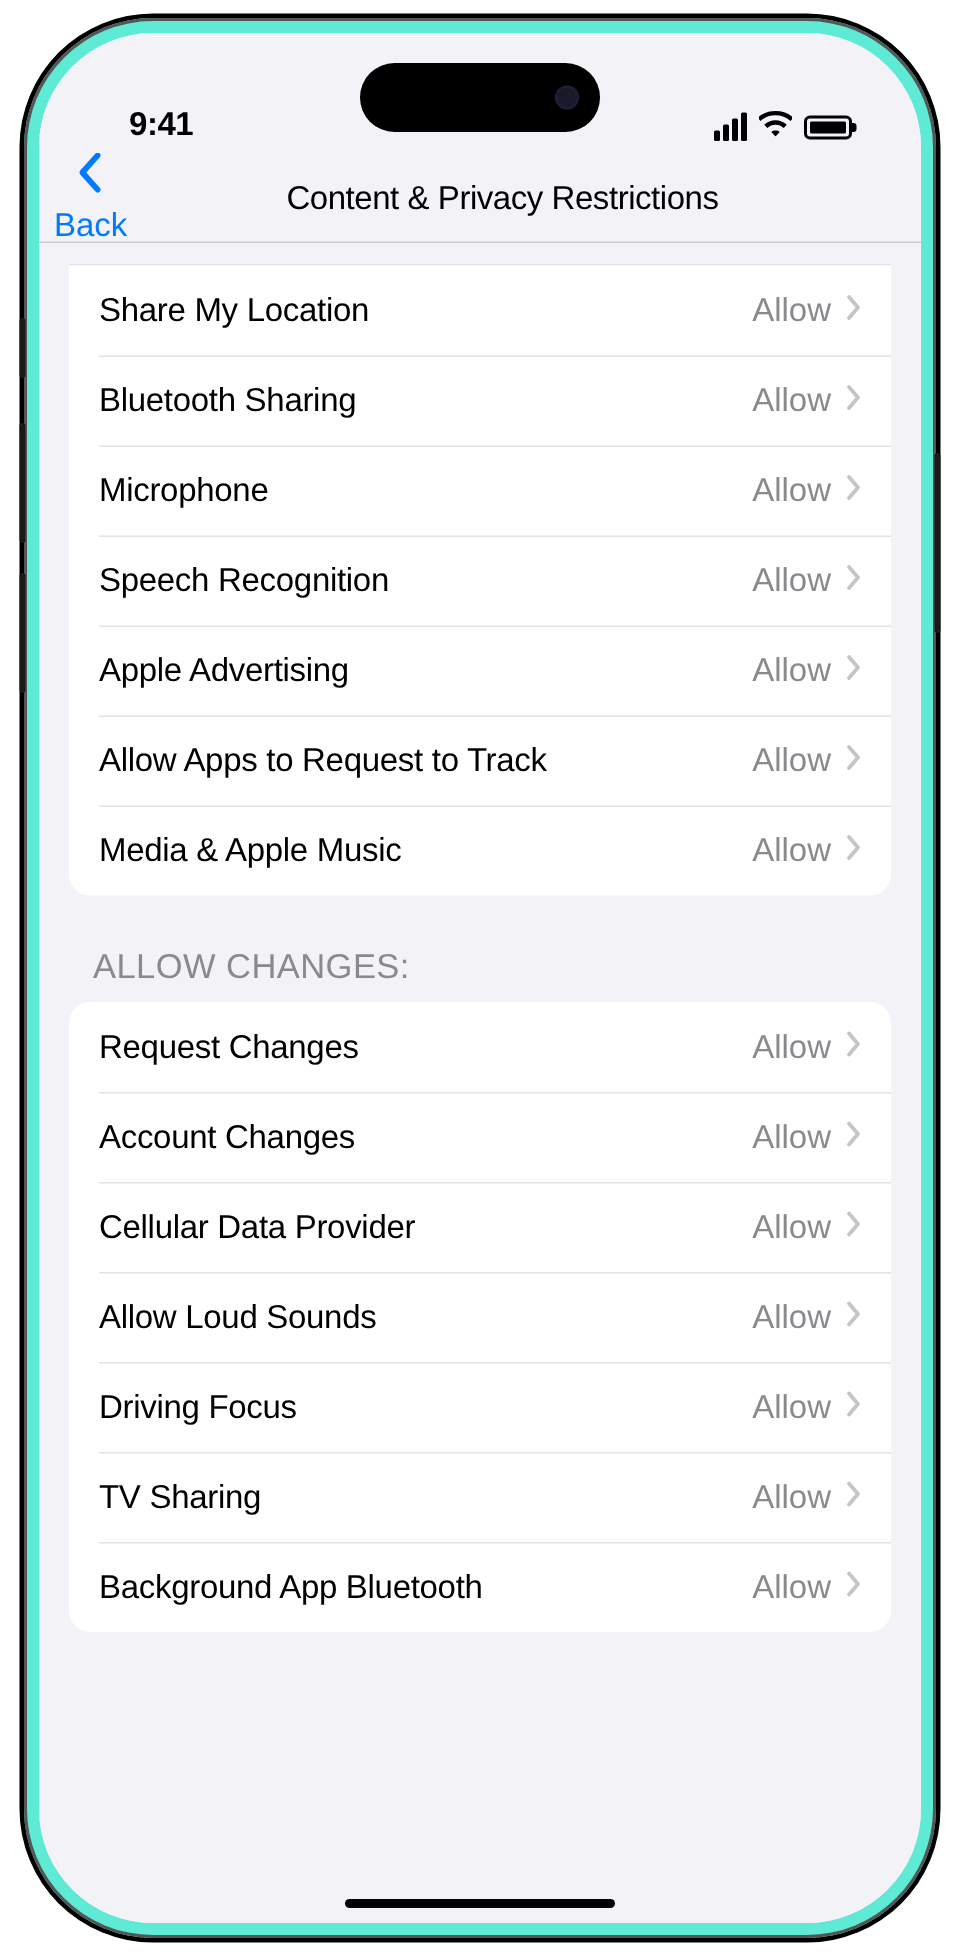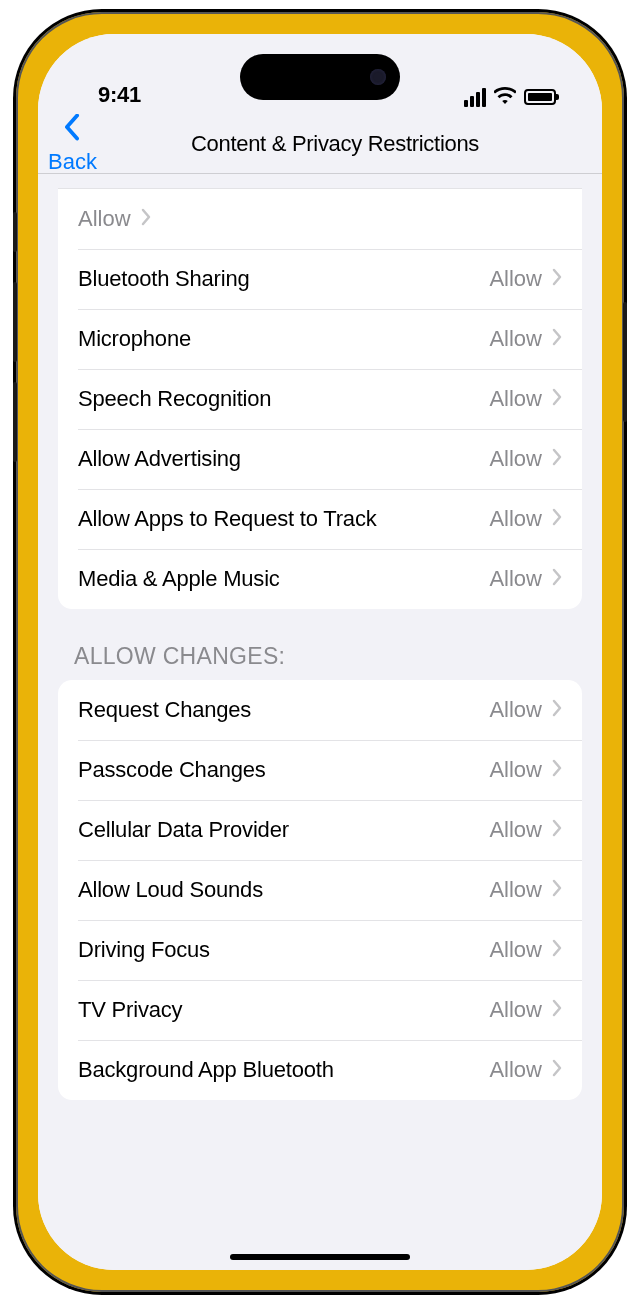--- a/index.html
+++ b/index.html
@@ -13,23 +13,23 @@
       width: 640px;
       height: 1304px;
       background: #fff;
       display: flex;
       align-items: center;
       justify-content: center;
     }
     .phone-frame {
       width: 608px;
       height: 1280px;
-      background: #eab308;
+      background: #5eead4;
       border-radius: 86px;
-      padding: 22px;
+      padding: 10px;
       position: relative;
       box-shadow: 0 0 0 2px #555 inset, 0 0 0 3px #000;
     }
     .phone-screen {
       width: 100%;
       height: 100%;
       background: #f2f2f7;
       border-radius: 76px;
       overflow: hidden;
       position: relative;
@@ -278,20 +278,21 @@
         <span>Back</span>
       </div>
       <div class="nav-title">Content &amp; Privacy Restrictions</div>
     </div>
 
     <div class="content">
       <div class="content-scroll">
 
         <div class="list-group first">
           <div class="list-item">
+            <span class="item-label">Share My Location</span>
             <span class="item-value">Allow</span>
             <span class="chevron-right"><svg viewBox="0 0 10 18">
                   <path d="M2 2 L8 9 L2 16" stroke="#c5c5c7" stroke-width="2.5" fill="none" stroke-linecap="round" stroke-linejoin="round"></path>
                 </svg></span>
           </div>
           <div class="list-item">
             <span class="item-label">Bluetooth Sharing</span>
             <span class="item-value">Allow</span>
             <span class="chevron-right"><svg viewBox="0 0 10 18">
                   <path d="M2 2 L8 9 L2 16" stroke="#c5c5c7" stroke-width="2.5" fill="none" stroke-linecap="round" stroke-linejoin="round"></path>
@@ -305,21 +306,21 @@
                 </svg></span>
           </div>
           <div class="list-item">
             <span class="item-label">Speech Recognition</span>
             <span class="item-value">Allow</span>
             <span class="chevron-right"><svg viewBox="0 0 10 18">
                   <path d="M2 2 L8 9 L2 16" stroke="#c5c5c7" stroke-width="2.5" fill="none" stroke-linecap="round" stroke-linejoin="round"></path>
                 </svg></span>
           </div>
           <div class="list-item">
-            <span class="item-label">Allow Advertising</span>
+            <span class="item-label">Apple Advertising</span>
             <span class="item-value">Allow</span>
             <span class="chevron-right"><svg viewBox="0 0 10 18">
                   <path d="M2 2 L8 9 L2 16" stroke="#c5c5c7" stroke-width="2.5" fill="none" stroke-linecap="round" stroke-linejoin="round"></path>
                 </svg></span>
           </div>
           <div class="list-item">
             <span class="item-label">Allow Apps to Request to Track</span>
             <span class="item-value">Allow</span>
             <span class="chevron-right"><svg viewBox="0 0 10 18">
                   <path d="M2 2 L8 9 L2 16" stroke="#c5c5c7" stroke-width="2.5" fill="none" stroke-linecap="round" stroke-linejoin="round"></path>
@@ -338,21 +339,21 @@
 
         <div class="list-group">
           <div class="list-item">
             <span class="item-label">Request Changes</span>
             <span class="item-value">Allow</span>
             <span class="chevron-right"><svg viewBox="0 0 10 18">
                   <path d="M2 2 L8 9 L2 16" stroke="#c5c5c7" stroke-width="2.5" fill="none" stroke-linecap="round" stroke-linejoin="round"></path>
                 </svg></span>
           </div>
           <div class="list-item">
-            <span class="item-label">Passcode Changes</span>
+            <span class="item-label">Account Changes</span>
             <span class="item-value">Allow</span>
             <span class="chevron-right"><svg viewBox="0 0 10 18">
                   <path d="M2 2 L8 9 L2 16" stroke="#c5c5c7" stroke-width="2.5" fill="none" stroke-linecap="round" stroke-linejoin="round"></path>
                 </svg></span>
           </div>
           <div class="list-item">
             <span class="item-label">Cellular Data Provider</span>
             <span class="item-value">Allow</span>
             <span class="chevron-right"><svg viewBox="0 0 10 18">
                   <path d="M2 2 L8 9 L2 16" stroke="#c5c5c7" stroke-width="2.5" fill="none" stroke-linecap="round" stroke-linejoin="round"></path>
@@ -366,21 +367,21 @@
                 </svg></span>
           </div>
           <div class="list-item">
             <span class="item-label">Driving Focus</span>
             <span class="item-value">Allow</span>
             <span class="chevron-right"><svg viewBox="0 0 10 18">
                   <path d="M2 2 L8 9 L2 16" stroke="#c5c5c7" stroke-width="2.5" fill="none" stroke-linecap="round" stroke-linejoin="round"></path>
                 </svg></span>
           </div>
           <div class="list-item">
-            <span class="item-label">TV Privacy</span>
+            <span class="item-label">TV Sharing</span>
             <span class="item-value">Allow</span>
             <span class="chevron-right"><svg viewBox="0 0 10 18">
                   <path d="M2 2 L8 9 L2 16" stroke="#c5c5c7" stroke-width="2.5" fill="none" stroke-linecap="round" stroke-linejoin="round"></path>
                 </svg></span>
           </div>
           <div class="list-item">
             <span class="item-label">Background App Bluetooth</span>
             <span class="item-value">Allow</span>
             <span class="chevron-right"><svg viewBox="0 0 10 18">
                   <path d="M2 2 L8 9 L2 16" stroke="#c5c5c7" stroke-width="2.5" fill="none" stroke-linecap="round" stroke-linejoin="round"></path>

